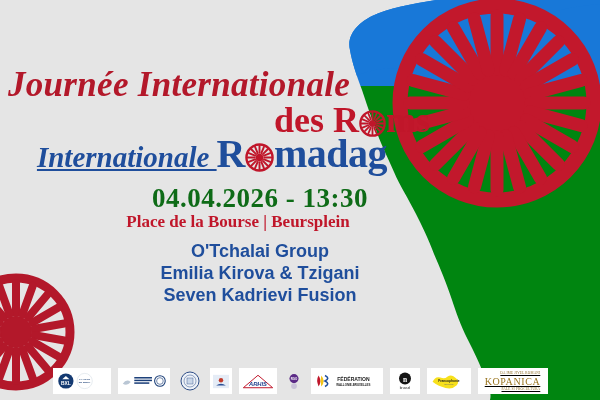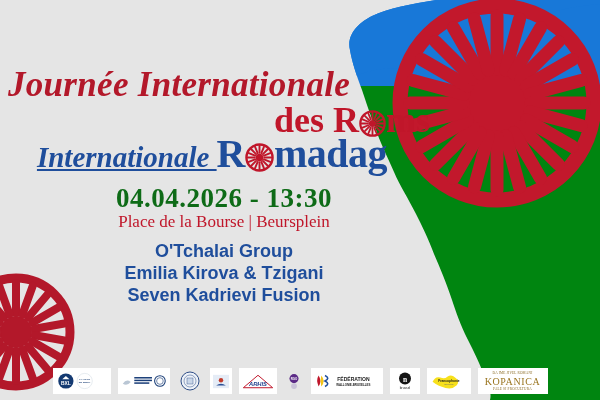--- a/index.html
+++ b/index.html
@@ -111,43 +111,45 @@
     left: 0;
     top: 183px;
     width: 448px;
     text-align: center;
     color: #0e6b17;
     font-size: 27px;
     line-height: 30px;
     font-weight: bold;
     letter-spacing: 0.5px;
     white-space: nowrap;
+    padding-left: 36px;
   }
   .line-venue {
     position: absolute;
-    left: 0;
+    left: 14px;
     top: 212px;
     width: 448px;
     text-align: center;
     color: #c0162a;
     font-size: 17px;
     line-height: 20px;
-    font-weight: normal;
+    font-weight: bold;
     white-space: nowrap;
   }
 
   .lineup {
     position: absolute;
     left: 0;
     top: 240px;
     width: 448px;
     text-align: center;
     color: #1f4e9c;
     font-family: "Liberation Sans", "DejaVu Sans", sans-serif;
     font-weight: bold;
+    padding-left: 36px;
   }
   .lineup .act {
     font-size: 18px;
     line-height: 22px;
     white-space: nowrap;
   }
   .lineup .act.two-line {
     line-height: 19px;
   }
 
@@ -443,21 +445,21 @@
 
     <div class="logo logo-franco">
       <svg viewBox="0 0 88 36" width="42" height="18" xmlns="http://www.w3.org/2000/svg">
         <path d="M6 20 q6 -14 18 -10 q10 4 16 -2 q10 -6 18 2 q12 8 4 18 q-10 10 -26 6 q-18 -4 -30 -14 z" fill="#f7e01c"></path>
         <text x="44" y="20" font-family="Liberation Sans, sans-serif" font-size="7.5" font-weight="bold" fill="#1a1a1a" text-anchor="middle">Francophonie</text>
         <text x="44" y="28" font-family="Liberation Sans, sans-serif" font-size="5" fill="#6b6b6b" text-anchor="middle">Bruxelles</text>
       </svg>
     </div>
 
     <div class="logo logo-kopanica">
-      <div style="text-align:center;">
+      <div style="text-align:right;text-decoration:underline;">
         <div class="kop-top">DA IME JIVEL ROMANI</div>
         <div class="kop-main">KOPANICA</div>
         <div class="kop-bot">PALE SI PROCULTURA</div>
       </div>
     </div>
 
   </div>
 </div>
 
 </body></html>

